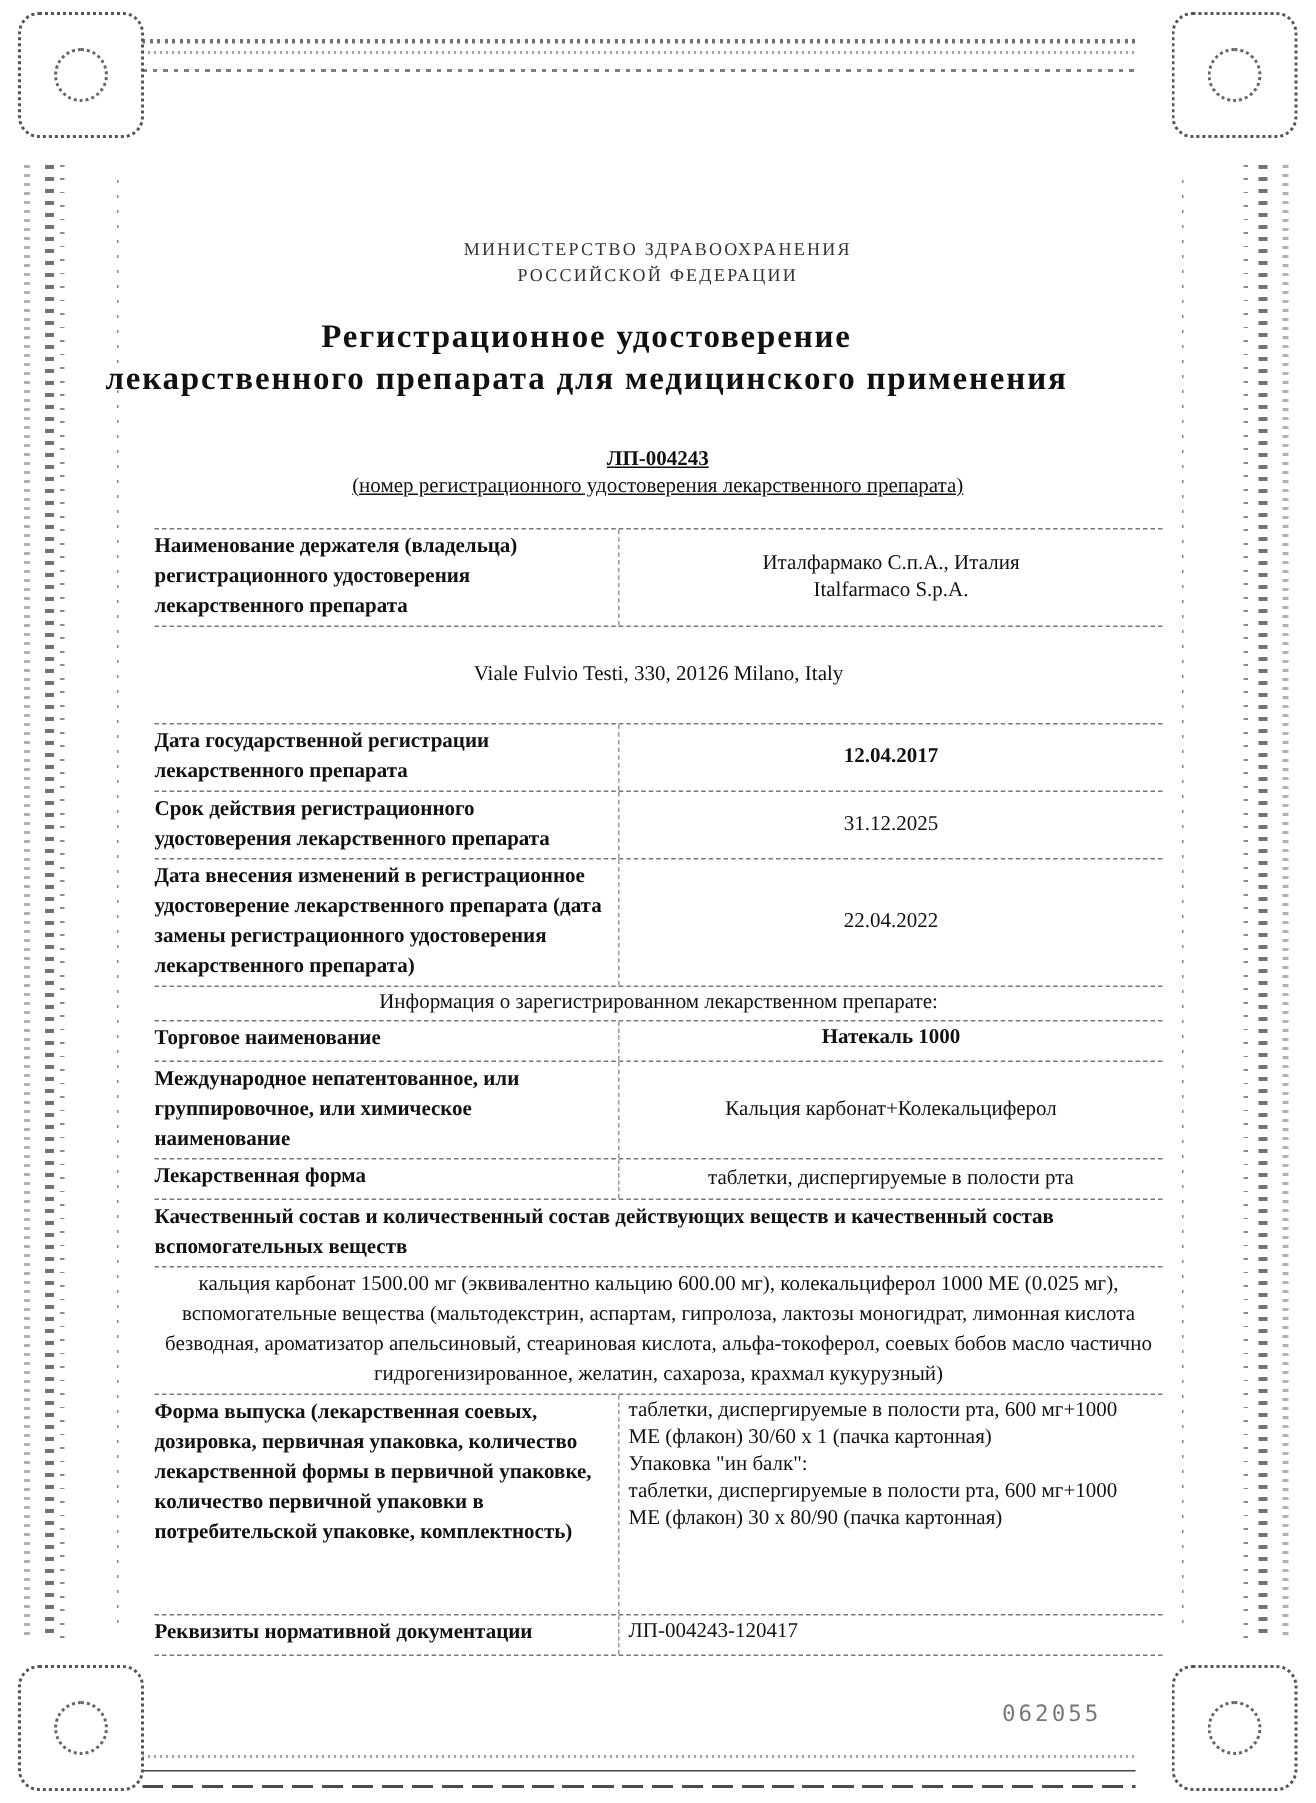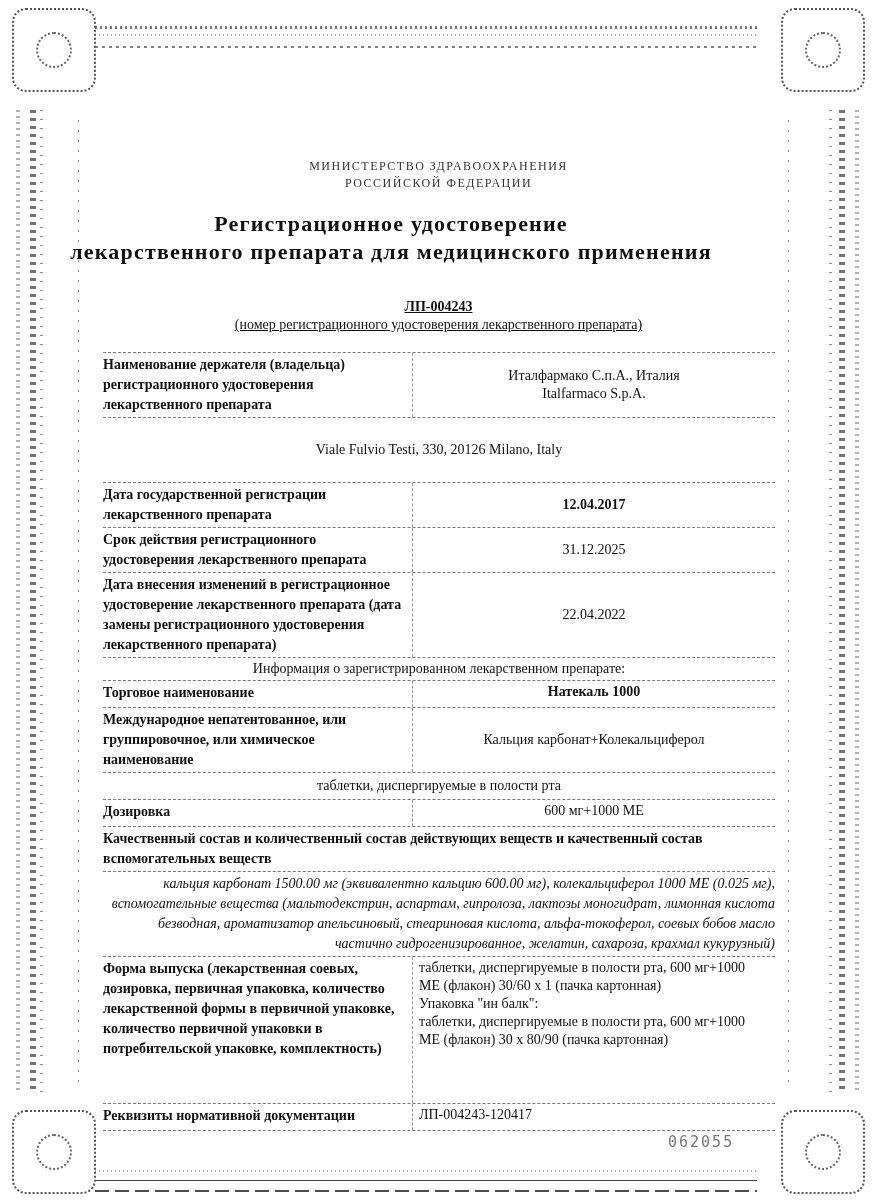--- a/index.html
+++ b/index.html
@@ -60,21 +60,21 @@
   .row { display: flex; border-bottom: 1px dashed #777; }
   .row:first-child { border-top: 1px dashed #777; }
   .cell-label { width: 310px; padding: 2px 4px 2px 0; font-weight: bold; line-height: 20px;
     border-right: 1px dashed #999; box-sizing: border-box; }
   .cell-value { flex: 1; text-align: center; display: flex; align-items: center; justify-content: center;
     line-height: 18px; padding: 2px 6px; }
   .cell-value.left { justify-content: flex-start; text-align: left; align-items: flex-start; }
   .cell-value.bold { font-weight: bold; }
   .row.full { display: block; text-align: center; padding: 3px 0; }
   .row.full.bold { text-align: left; font-weight: bold; line-height: 20px; padding: 2px 0; }
-  .row.full.text { text-align: right; line-height: 20px; padding: 2px 0; font-style: italic; }
+  .row.full.text { text-align: center; line-height: 20px; padding: 2px 0; }
   .stack { display: block; }
 
   .serial { position: absolute; left: 668px; top: 1133px; font-size: 15px; letter-spacing: 2px;
     color: #777; font-family: "DejaVu Sans Mono", monospace; }
 </style>
 </head>
 <body>
 
 <div class="border-top"></div>
 <div class="border-bottom"></div>
@@ -143,27 +143,24 @@
     <div class="cell-label">Торговое наименование</div>
     <div class="cell-value bold" style="align-items:flex-start;">Натекаль 1000</div>
   </div>
 
   <div class="row" style="min-height:64px;">
     <div class="cell-label">Международное непатентованное, или группировочное, или химическое наименование</div>
     <div class="cell-value">Кальция карбонат+Колекальциферол</div>
   </div>
 
   <div class="row" style="min-height:26px;">
+    <div class="cell-label">Лекарственная форма</div>
     <div class="cell-value">таблетки, диспергируемые в полости рта</div>
   </div>
 
-  <div class="row" style="min-height:26px;">
-    <div class="cell-label">Дозировка</div>
-    <div class="cell-value" style="align-items:flex-start;">600 мг+1000 МЕ</div>
-  </div>
 
   <div class="row full bold">Качественный состав и количественный состав действующих веществ и качественный состав вспомогательных веществ</div>
   <div class="row full text">кальция карбонат 1500.00 мг (эквивалентно кальцию 600.00 мг), колекальциферол 1000 МЕ (0.025 мг), вспомогательные вещества (мальтодекстрин, аспартам, гипролоза, лактозы моногидрат, лимонная кислота безводная, ароматизатор апельсиновый, стеариновая кислота, альфа-токоферол, соевых бобов масло частично гидрогенизированное, желатин, сахароза, крахмал кукурузный)</div>
 
   <div class="row" style="min-height:146px;">
     <div class="cell-label">Форма выпуска (лекарственная соевых, дозировка, первичная упаковка, количество лекарственной формы в первичной упаковке, количество первичной упаковки в потребительской упаковке, комплектность)</div>
     <div class="cell-value left">
       <div class="stack">
         <div>таблетки, диспергируемые в полости рта, 600 мг+1000 МЕ (флакон) 30/60 х 1 (пачка картонная)</div>
         <div>Упаковка "ин балк":</div>

